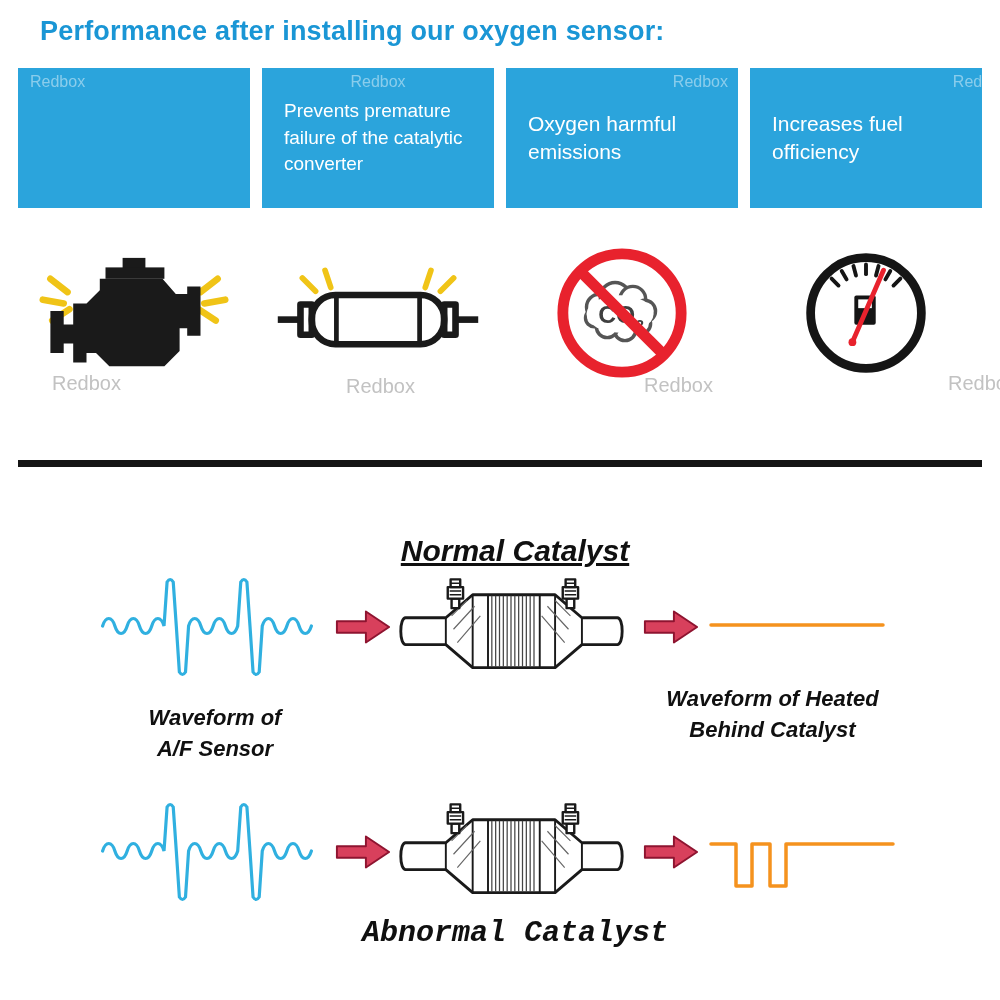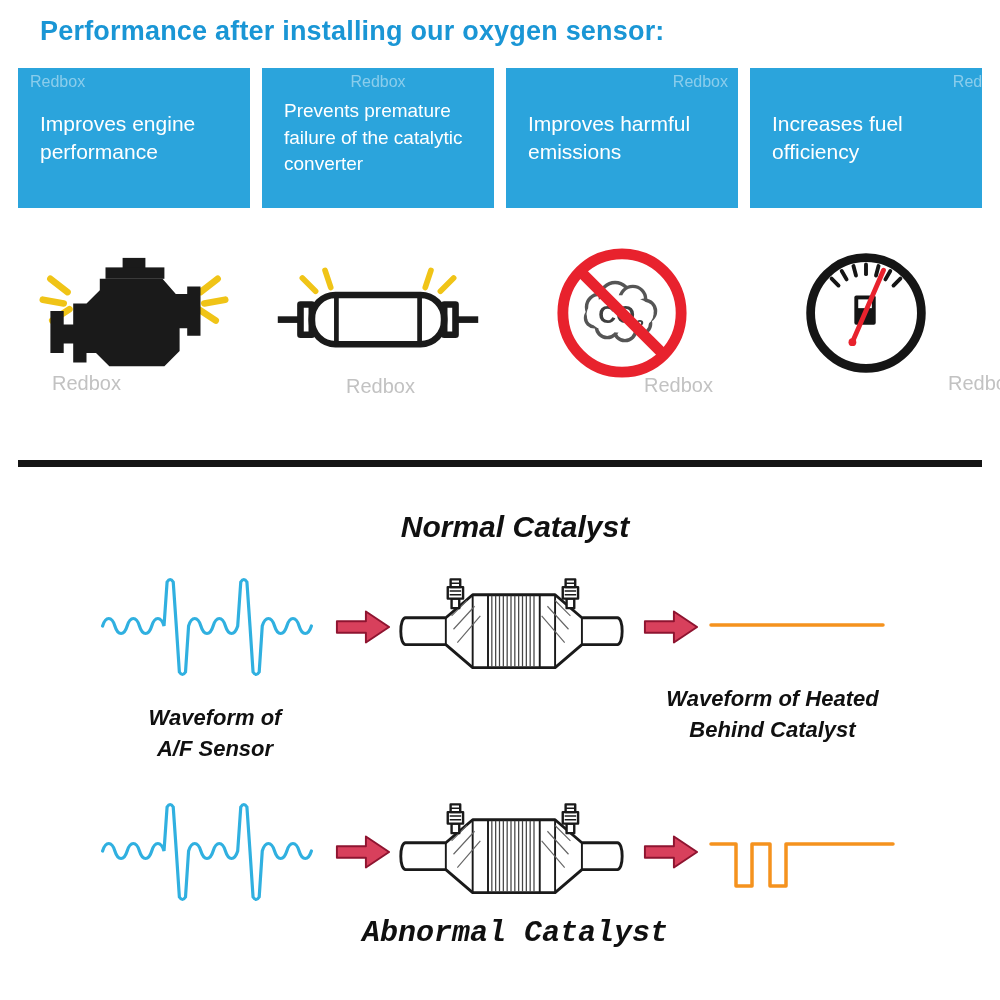--- a/index.html
+++ b/index.html
@@ -25,21 +25,21 @@
   .icon-cell { display:flex; align-items:center; justify-content:center; }
 
   .gray-wm { position:absolute; color:#c2c2c2; font-size:20px; white-space:nowrap; }
   #gwm1 { left:52px;  top:372px; } #gwm2 { left:346px; top:375px; }
   #gwm3 { left:644px; top:374px; } #gwm4 { left:948px; top:372px; }
 
   .divider { position:absolute; left:18px; top:460px; width:964px; height:7px; background:#151515; }
 
   .cat-title { position:absolute; width:400px; text-align:center; font-size:30px;
                font-weight:bold; font-style:italic; color:#101010; }
-  #normal-title { left:315px; top:510px; }
+  #normal-title { left:315px; top:534px;text-decoration:underline; }
   #abnormal-title { left:315px; top:916px;font-family:Liberation Mono, monospace; }
 
   .abs { position:absolute; }
   #wave1 { left:98px;  top:568px; width:218px; height:118px; }
   #arrow1 { left:334px; top:606px; width:58px; height:42px; }
   #conv1 { left:396px; top:566px; width:230px; height:115px; }
   #arrow2 { left:642px; top:606px; width:58px; height:42px; }
   #flatline { left:708px; top:617px; width:178px; height:16px; }
 
   #wave2 { left:98px;  top:793px; width:218px; height:118px; }
@@ -56,29 +56,28 @@
 </head>
 <body>
 
 <div class="page">
 
   <h1 class="title">Performance after installing our oxygen sensor:</h1>
 
   <div class="benefits-row">
     <div class="benefit-card c0">
       <span class="wm wm-l">Redbox</span>
-      <p class="benefit-label">Improves engine performance</p>
     </div>
     <div class="benefit-card c1">
       <span class="wm wm-c">Redbox</span>
       <p class="benefit-label">Prevents premature failure of the catalytic converter</p>
     </div>
     <div class="benefit-card c2">
       <span class="wm wm-r">Redbox</span>
-      <p class="benefit-label">Improves harmful emissions</p>
+      <p class="benefit-label">Oxygen harmful emissions</p>
     </div>
     <div class="benefit-card c3">
       <span class="wm wm-edge">Redbox</span>
       <p class="benefit-label">Increases fuel officiency</p>
     </div>
   </div>
 
   <div class="icons-row">
 
     <div class="icon-cell">

